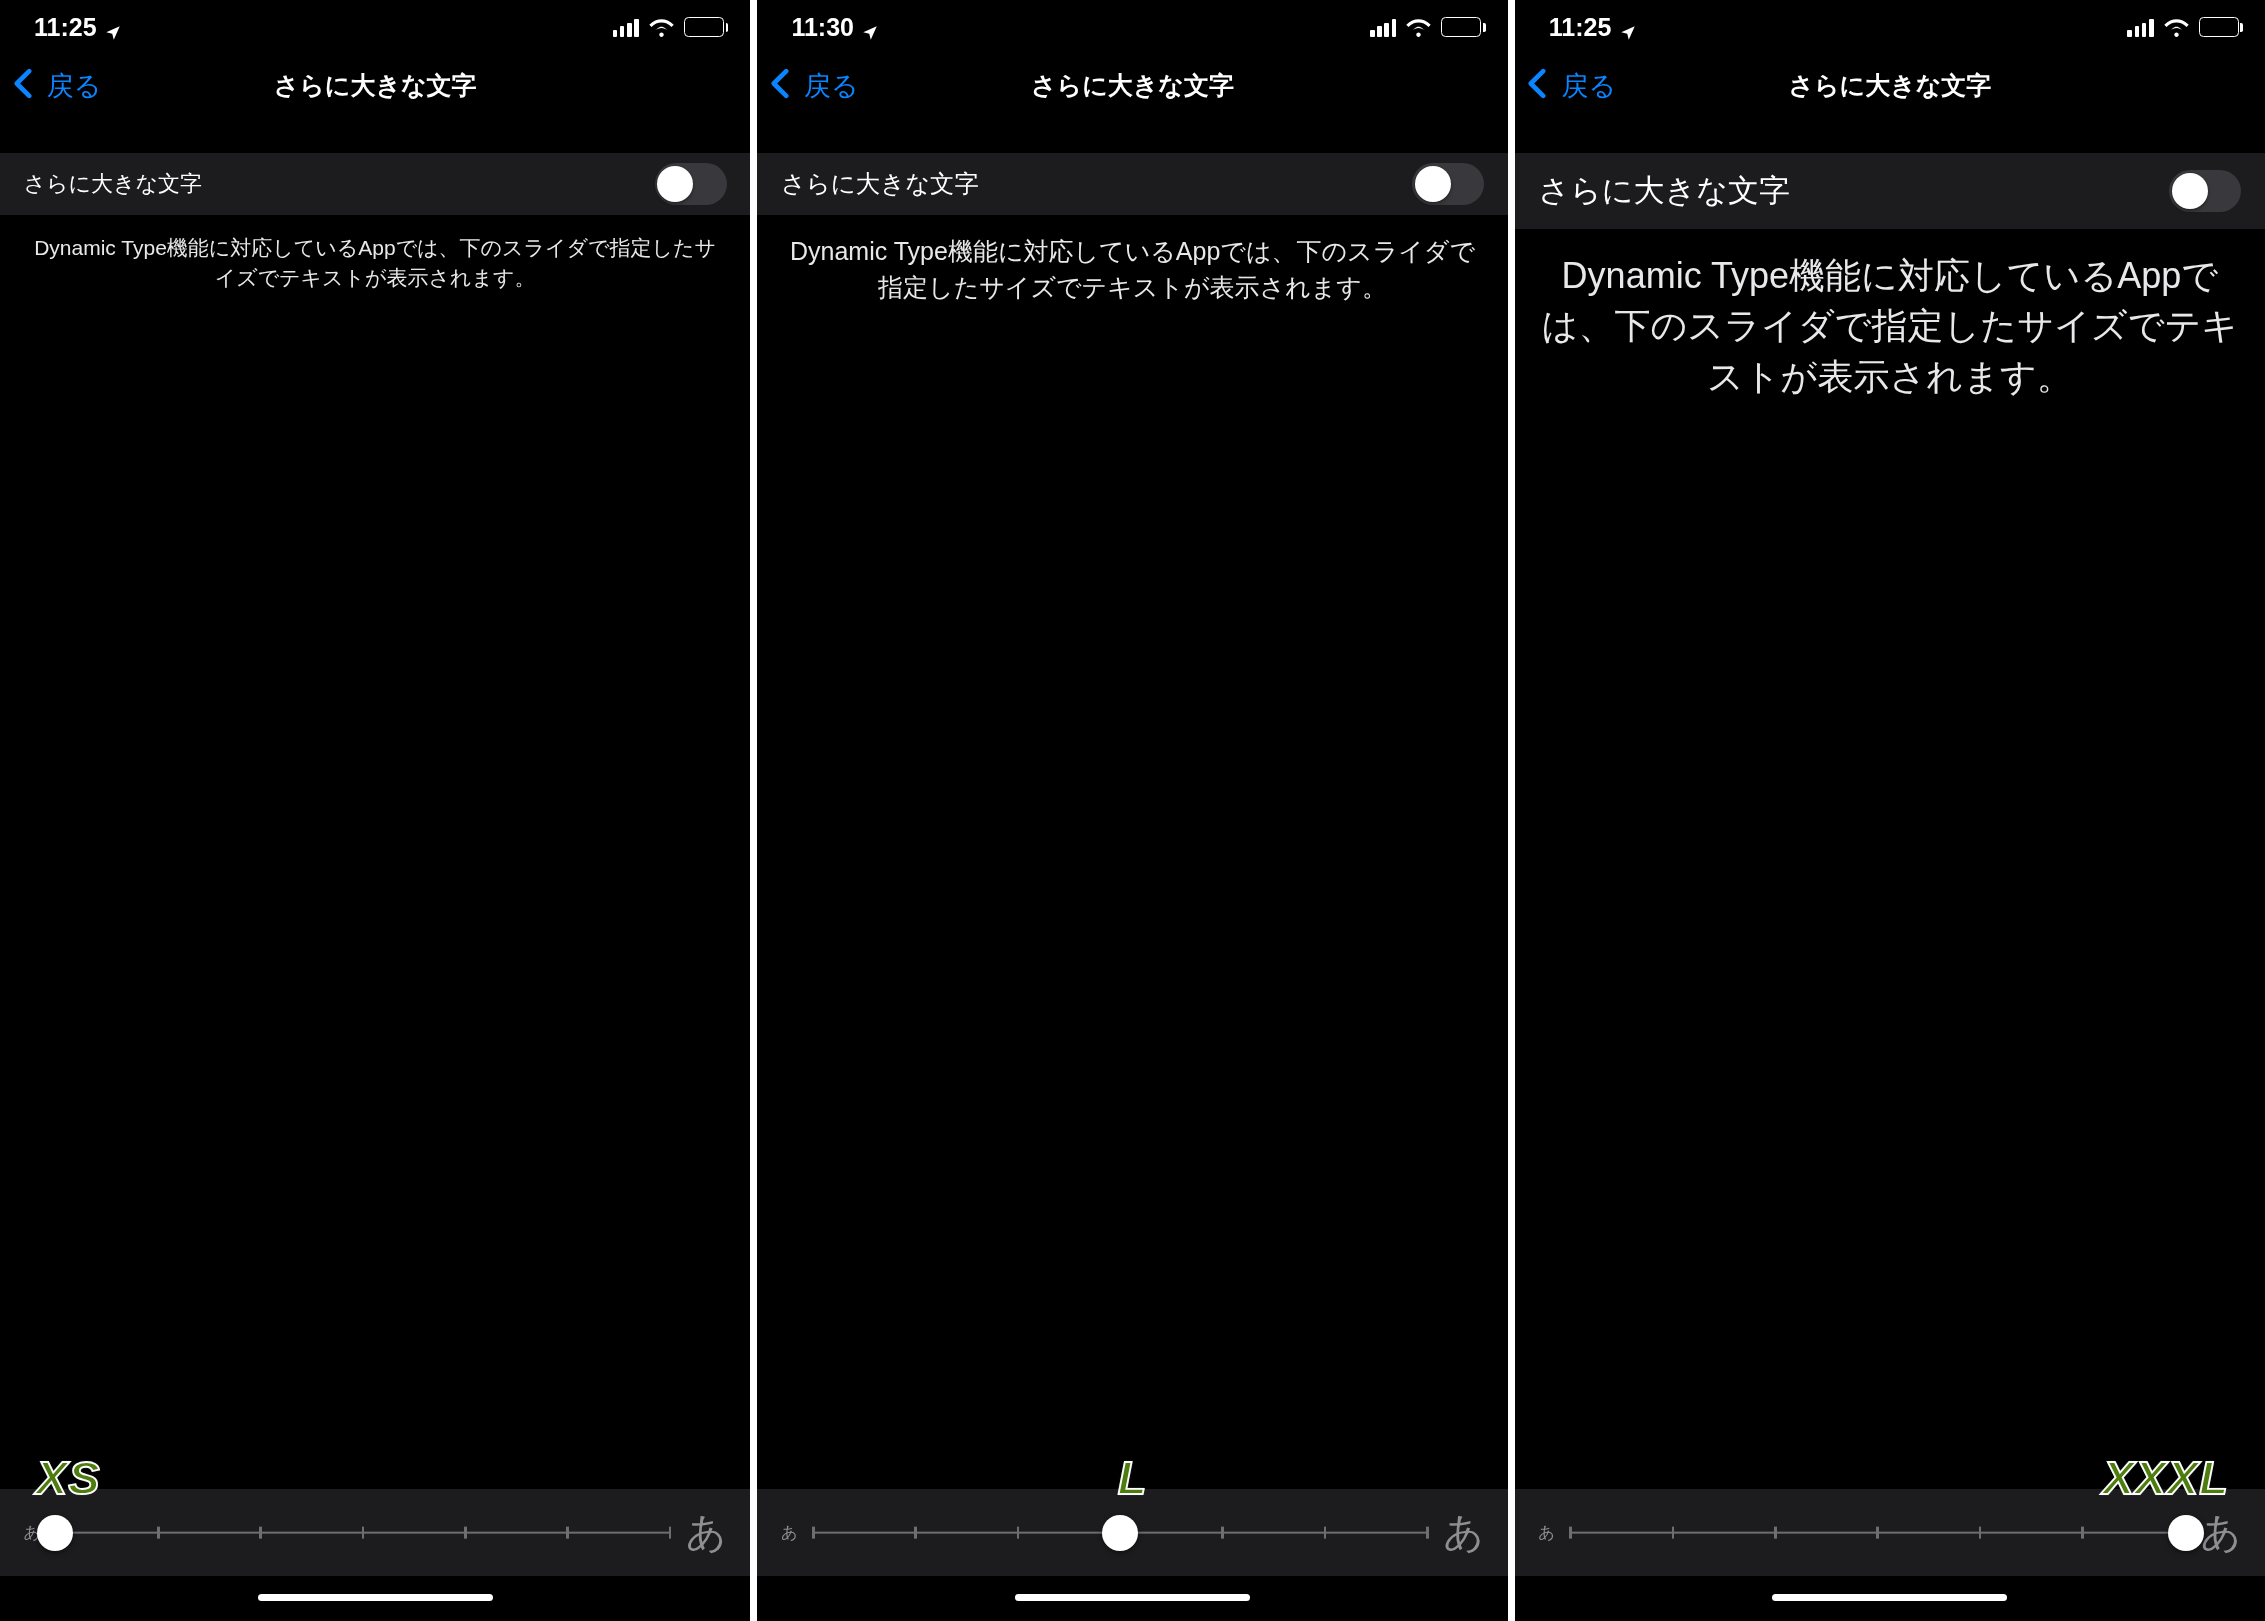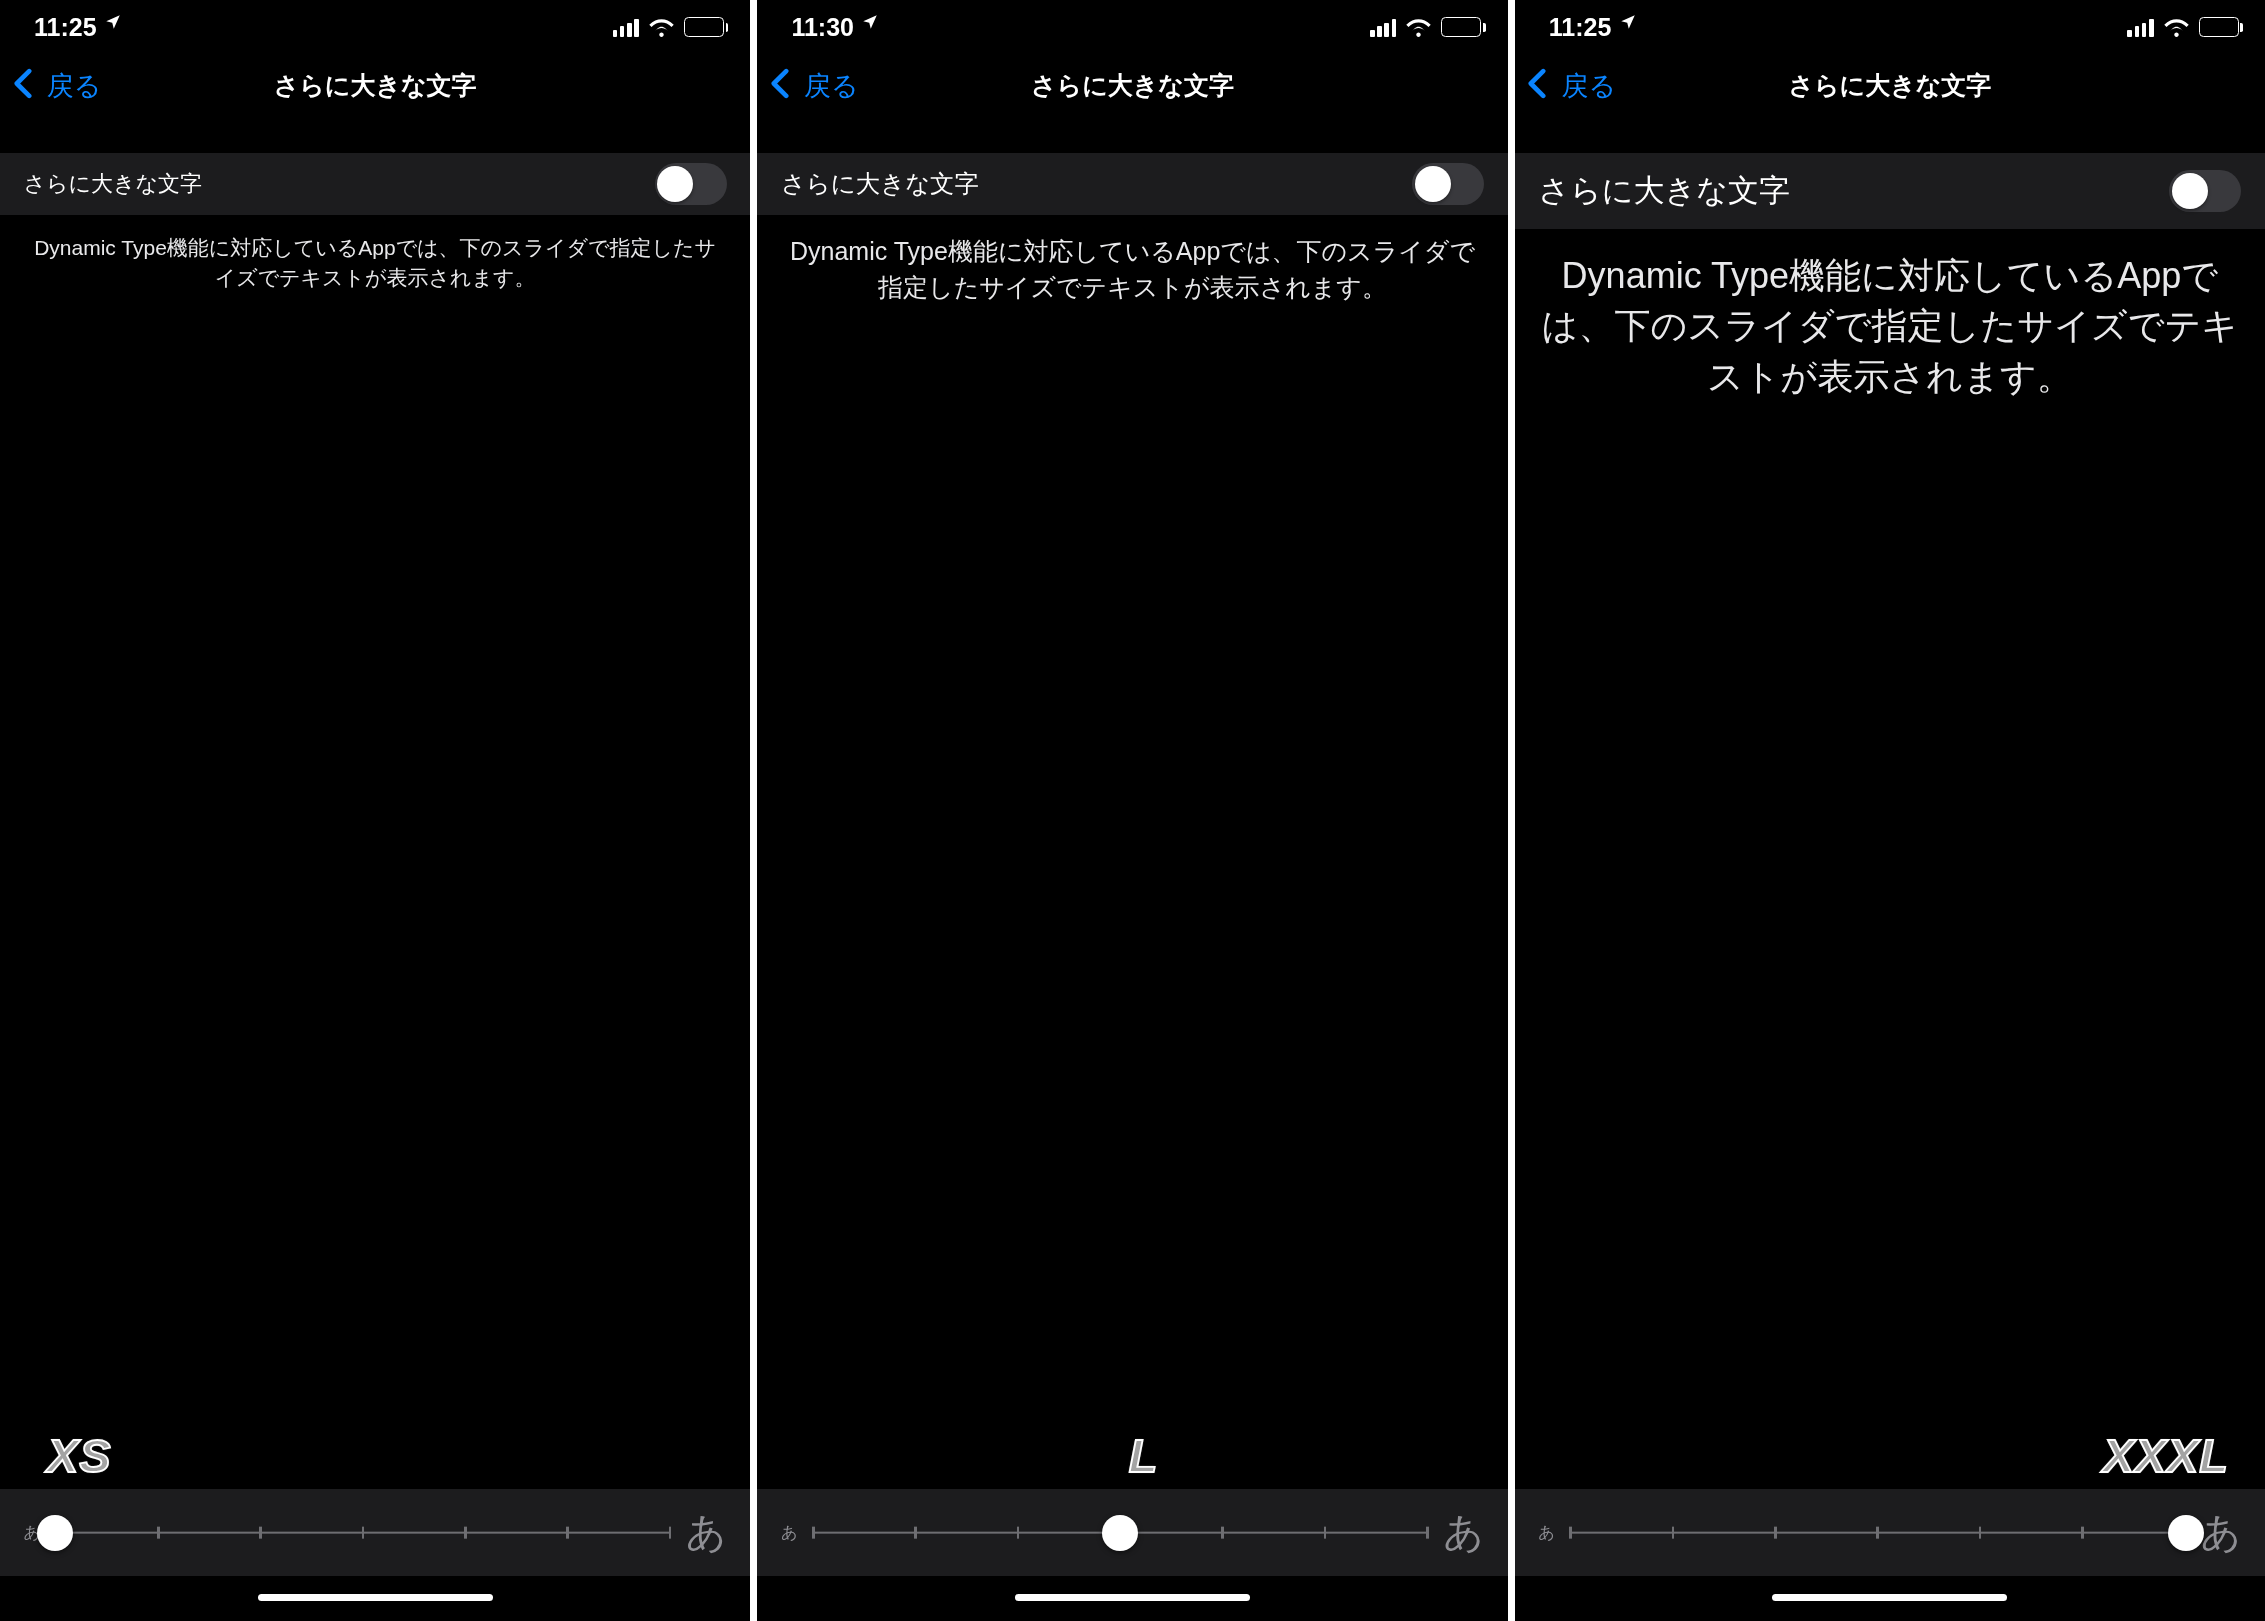--- a/index.html
+++ b/index.html
@@ -29,21 +29,21 @@
   
   .statusbar {
     height: 54px;
     display: flex;
     align-items: center;
     justify-content: space-between;
     padding: 0 22px 0 34px;
     font-size: 25px;
     font-weight: 600;
   }
-  .status-left { display:flex; align-items:flex-start; gap:7.2px;}
+  .status-left { display:flex; align-items:flex-end; gap:7.2px;}
   .status-right { display:flex; align-items:center; gap:9px; }
   .signal-icon { display:flex; align-items:flex-end; gap:2.7px; height:20px;}
   .signal-icon span { width:4.5px; background:#fff; border-radius:0.9px;}
   .signal-icon span:nth-child(1){height:7.2px;}
   .signal-icon span:nth-child(2){height:11px;}
   .signal-icon span:nth-child(3){height:14.5px;}
   .signal-icon span:nth-child(4){height:18px;}
   .wifi-icon svg { width:27px; height:20px; display:block;}
   .battery-icon { display:flex; align-items:center;}
   .battery-body { width:40px; height:20px; border:1.8px solid #fff; border-radius:4.5px; position:relative; padding:1.8px;}
@@ -106,29 +106,28 @@
     padding:18px 27px 0;
     line-height:1.45;
   }
   .desc.size-xs { font-size:21px; }
   .desc.size-l  { font-size:25px; }
   .desc.size-xxxl { font-size:36px; padding:22px 16.3px 0; line-height:1.4;}
 
   
   .badge {
     position:absolute;
-    bottom:138px;
+    bottom:116px;
     font-size:47px;
     font-weight:800;
     font-style:italic;
     letter-spacing:0.9px;
-    color:#a3a3a3;
+    color:#4d7c0f;
     -webkit-text-stroke: 1.8px #fff;
     text-shadow: 0 0 1.8px #fff;
-    margin-left: 11px;
   }
   .badge.left  { left:36px; }
   .badge.mid   { left:50%; transform:translateX(-50%);}
   .badge.right { right:36px; }
 
   
   .sliderbar {
     background:#1c1c1e;
     height:87px;
     display:flex;

